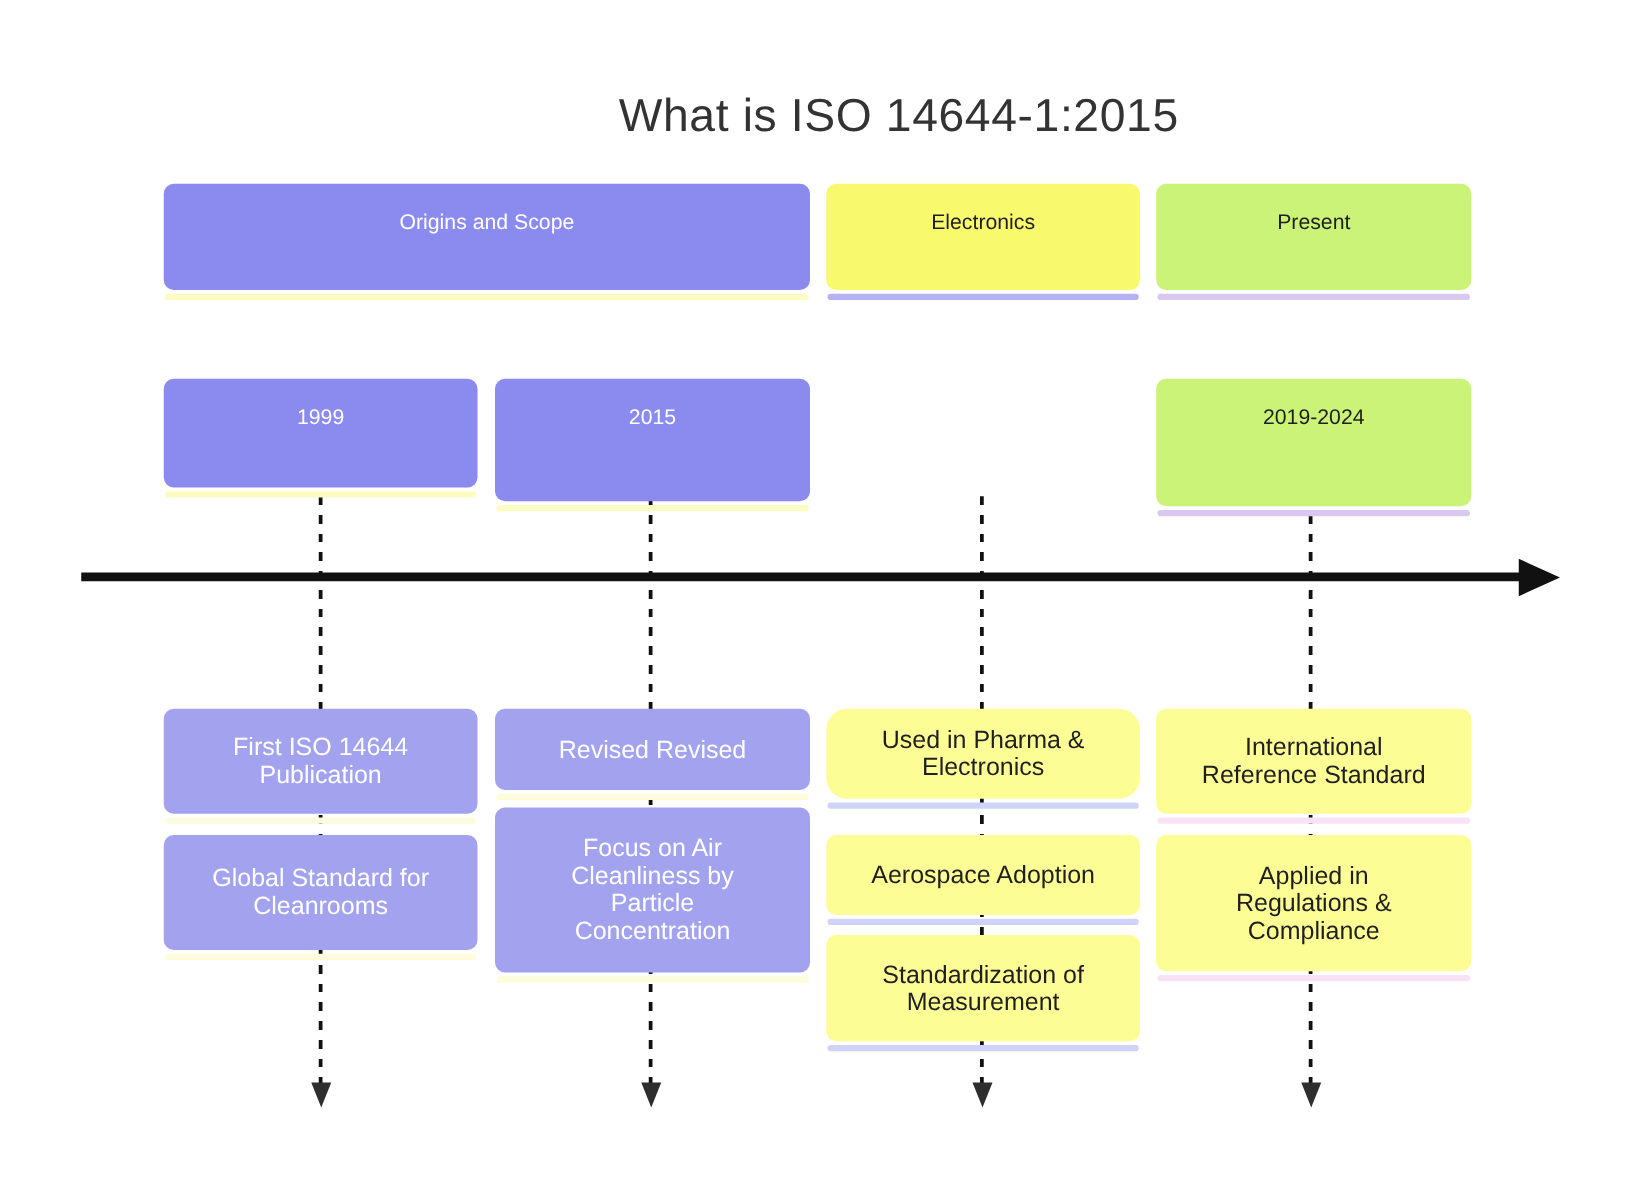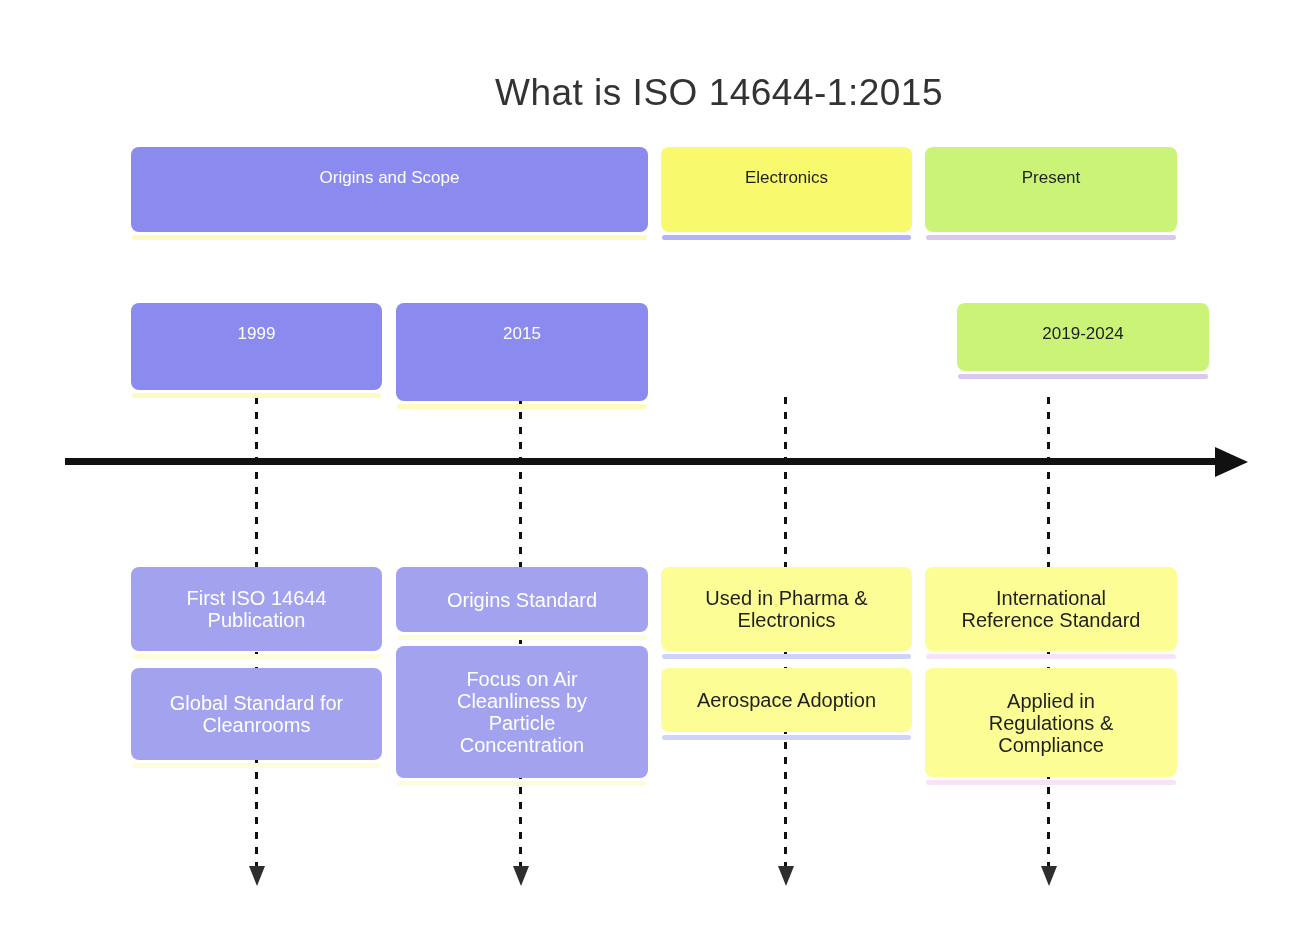--- a/index.html
+++ b/index.html
@@ -79,38 +79,40 @@
   <div class="node head green sl" style="left:925px;top:147px;width:252px;height:85px;">
     <span>Present</span>
   </div>
 
   <div class="node head purple sy" style="left:131px;top:303px;width:251px;height:87px;">
     <span>1999</span>
   </div>
   <div class="node head purple sy" style="left:396px;top:303px;width:252px;height:98px;">
     <span>2015</span>
   </div>
-  <div class="node head green sl" style="left:925px;top:303px;width:252px;height:68px;margin-left:32px;">
+  <div class="node head green sl" style="left:925px;top:303px;width:252px;height:102px;">
     <span>2019-2024</span>
   </div>
 
   <div class="node event purple-light syl" style="left:131px;top:567px;width:251px;height:84px;">First ISO 14644
 Publication</div>
   <div class="node event purple-light syl" style="left:131px;top:668px;width:251px;height:92px;">Global Standard for
 Cleanrooms</div>
 
-  <div class="node event purple-light syl" style="left:396px;top:567px;width:252px;height:65px;">Origins Standard</div>
+  <div class="node event purple-light syl" style="left:396px;top:567px;width:252px;height:65px;">Revised Revised</div>
   <div class="node event purple-light syl" style="left:396px;top:646px;width:252px;height:132px;">Focus on Air
 Cleanliness by
 Particle
 Concentration</div>
 
-  <div class="node event yellow-light spl" style="left:661px;top:567px;width:251px;height:84px;">Used in Pharma &amp;
+  <div class="node event yellow-light spl" style="left:661px;top:567px;width:251px;height:72px;border-radius:17px;">Used in Pharma &amp;
 Electronics</div>
   <div class="node event yellow-light spl" style="left:661px;top:668px;width:251px;height:64px;">Aerospace Adoption</div>
+  <div class="node event yellow-light spl" style="left:661px;top:748px;width:251px;height:85px;">Standardization of
+Measurement</div>
 
   <div class="node event yellow-light spk" style="left:925px;top:567px;width:252px;height:84px;">International
 Reference Standard</div>
   <div class="node event yellow-light spk" style="left:925px;top:668px;width:252px;height:109px;">Applied in
 Regulations &amp;
 Compliance</div>
 
 </div>
 
 </body></html>

